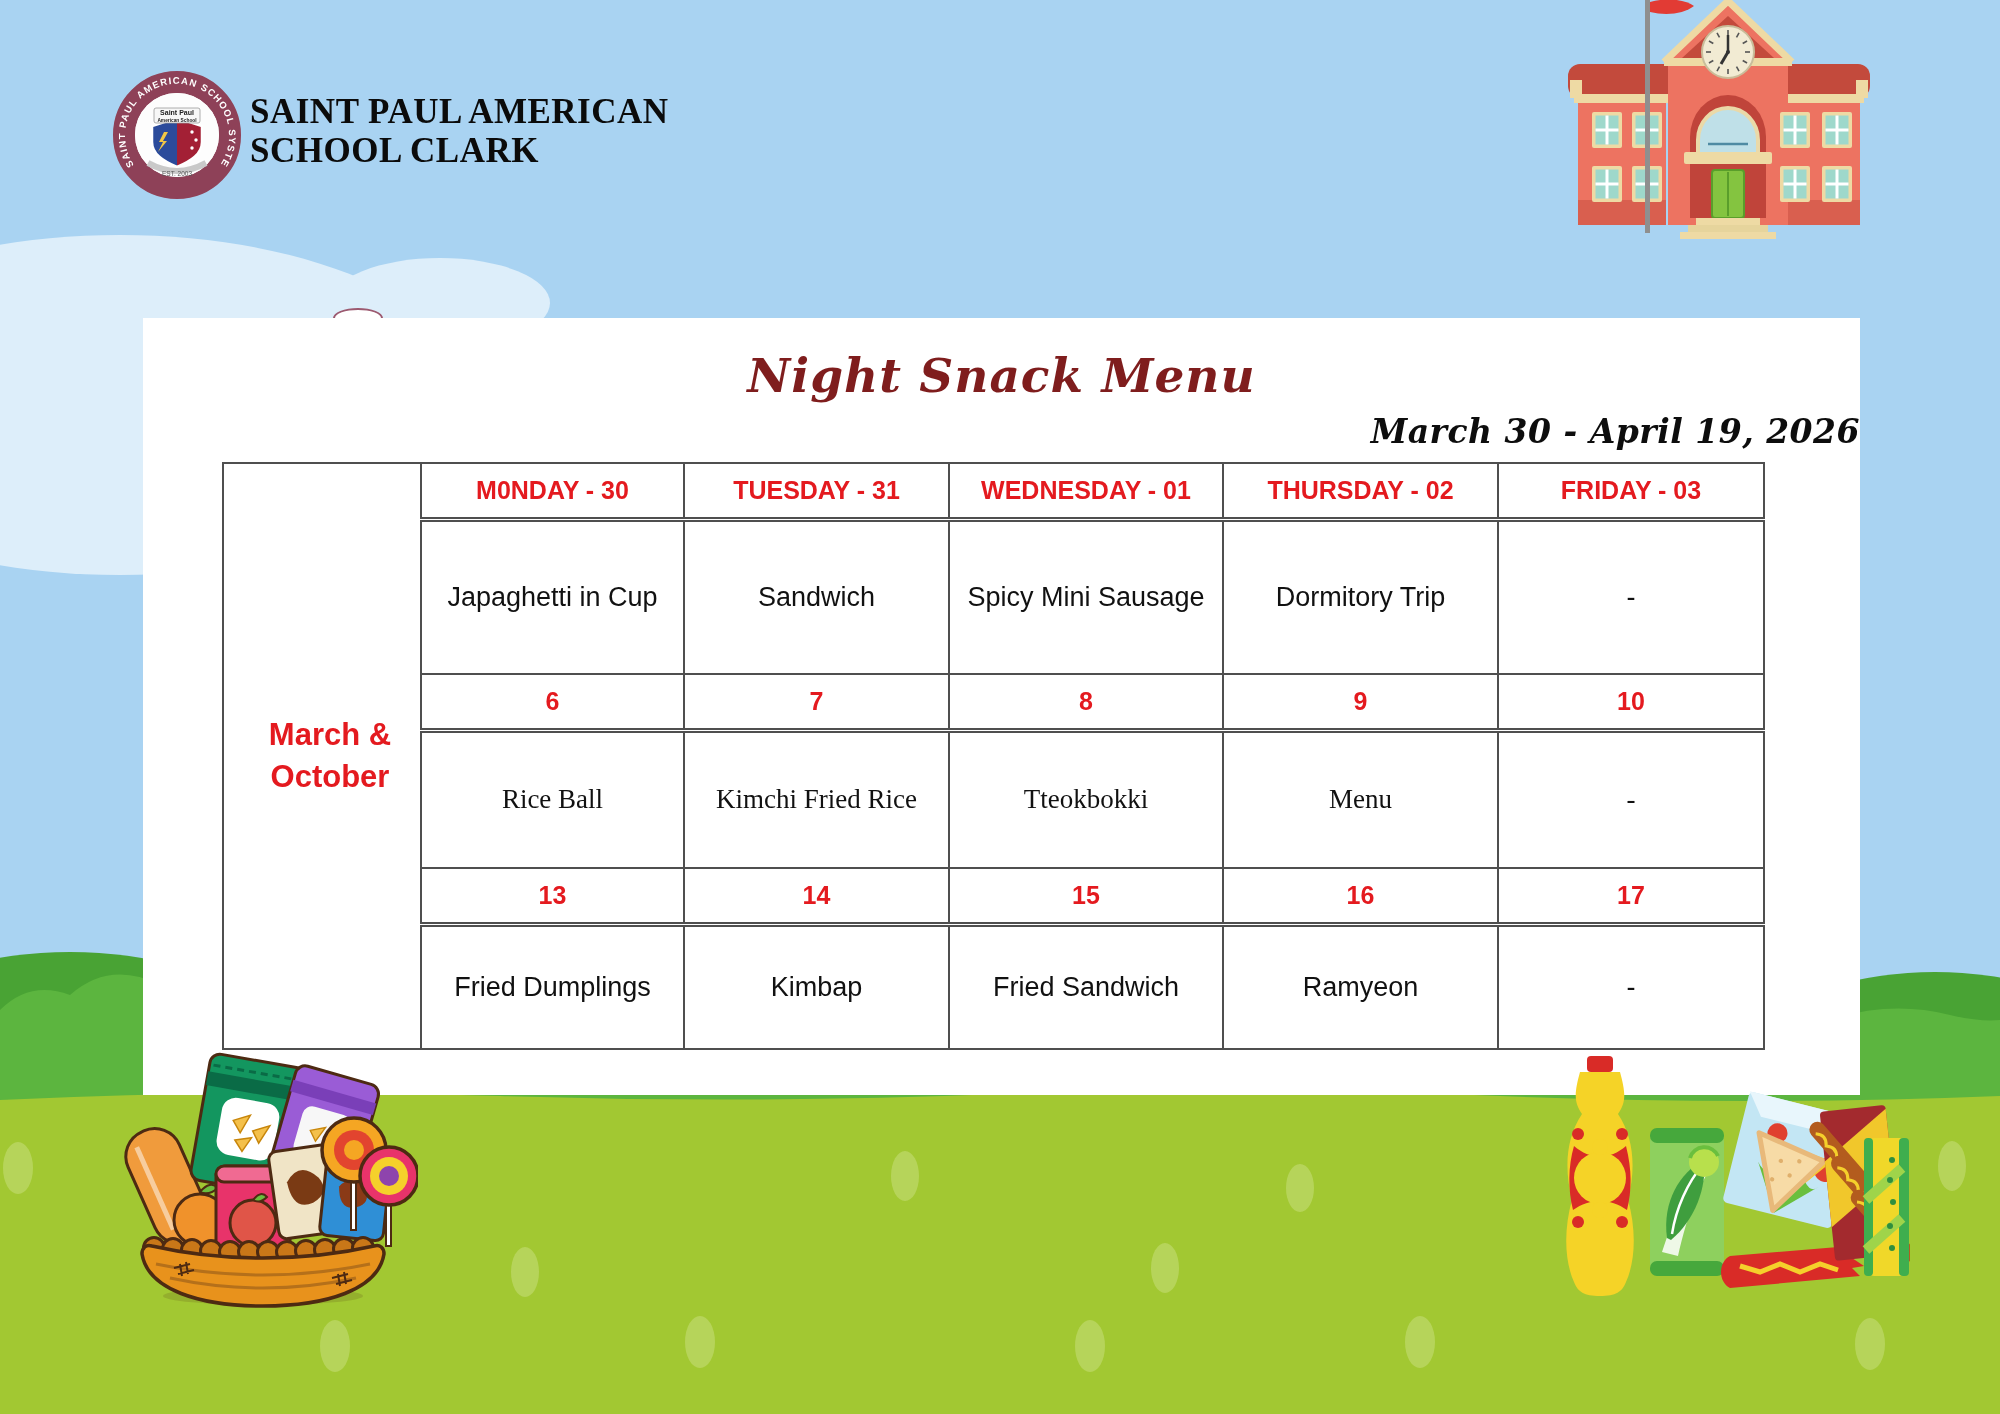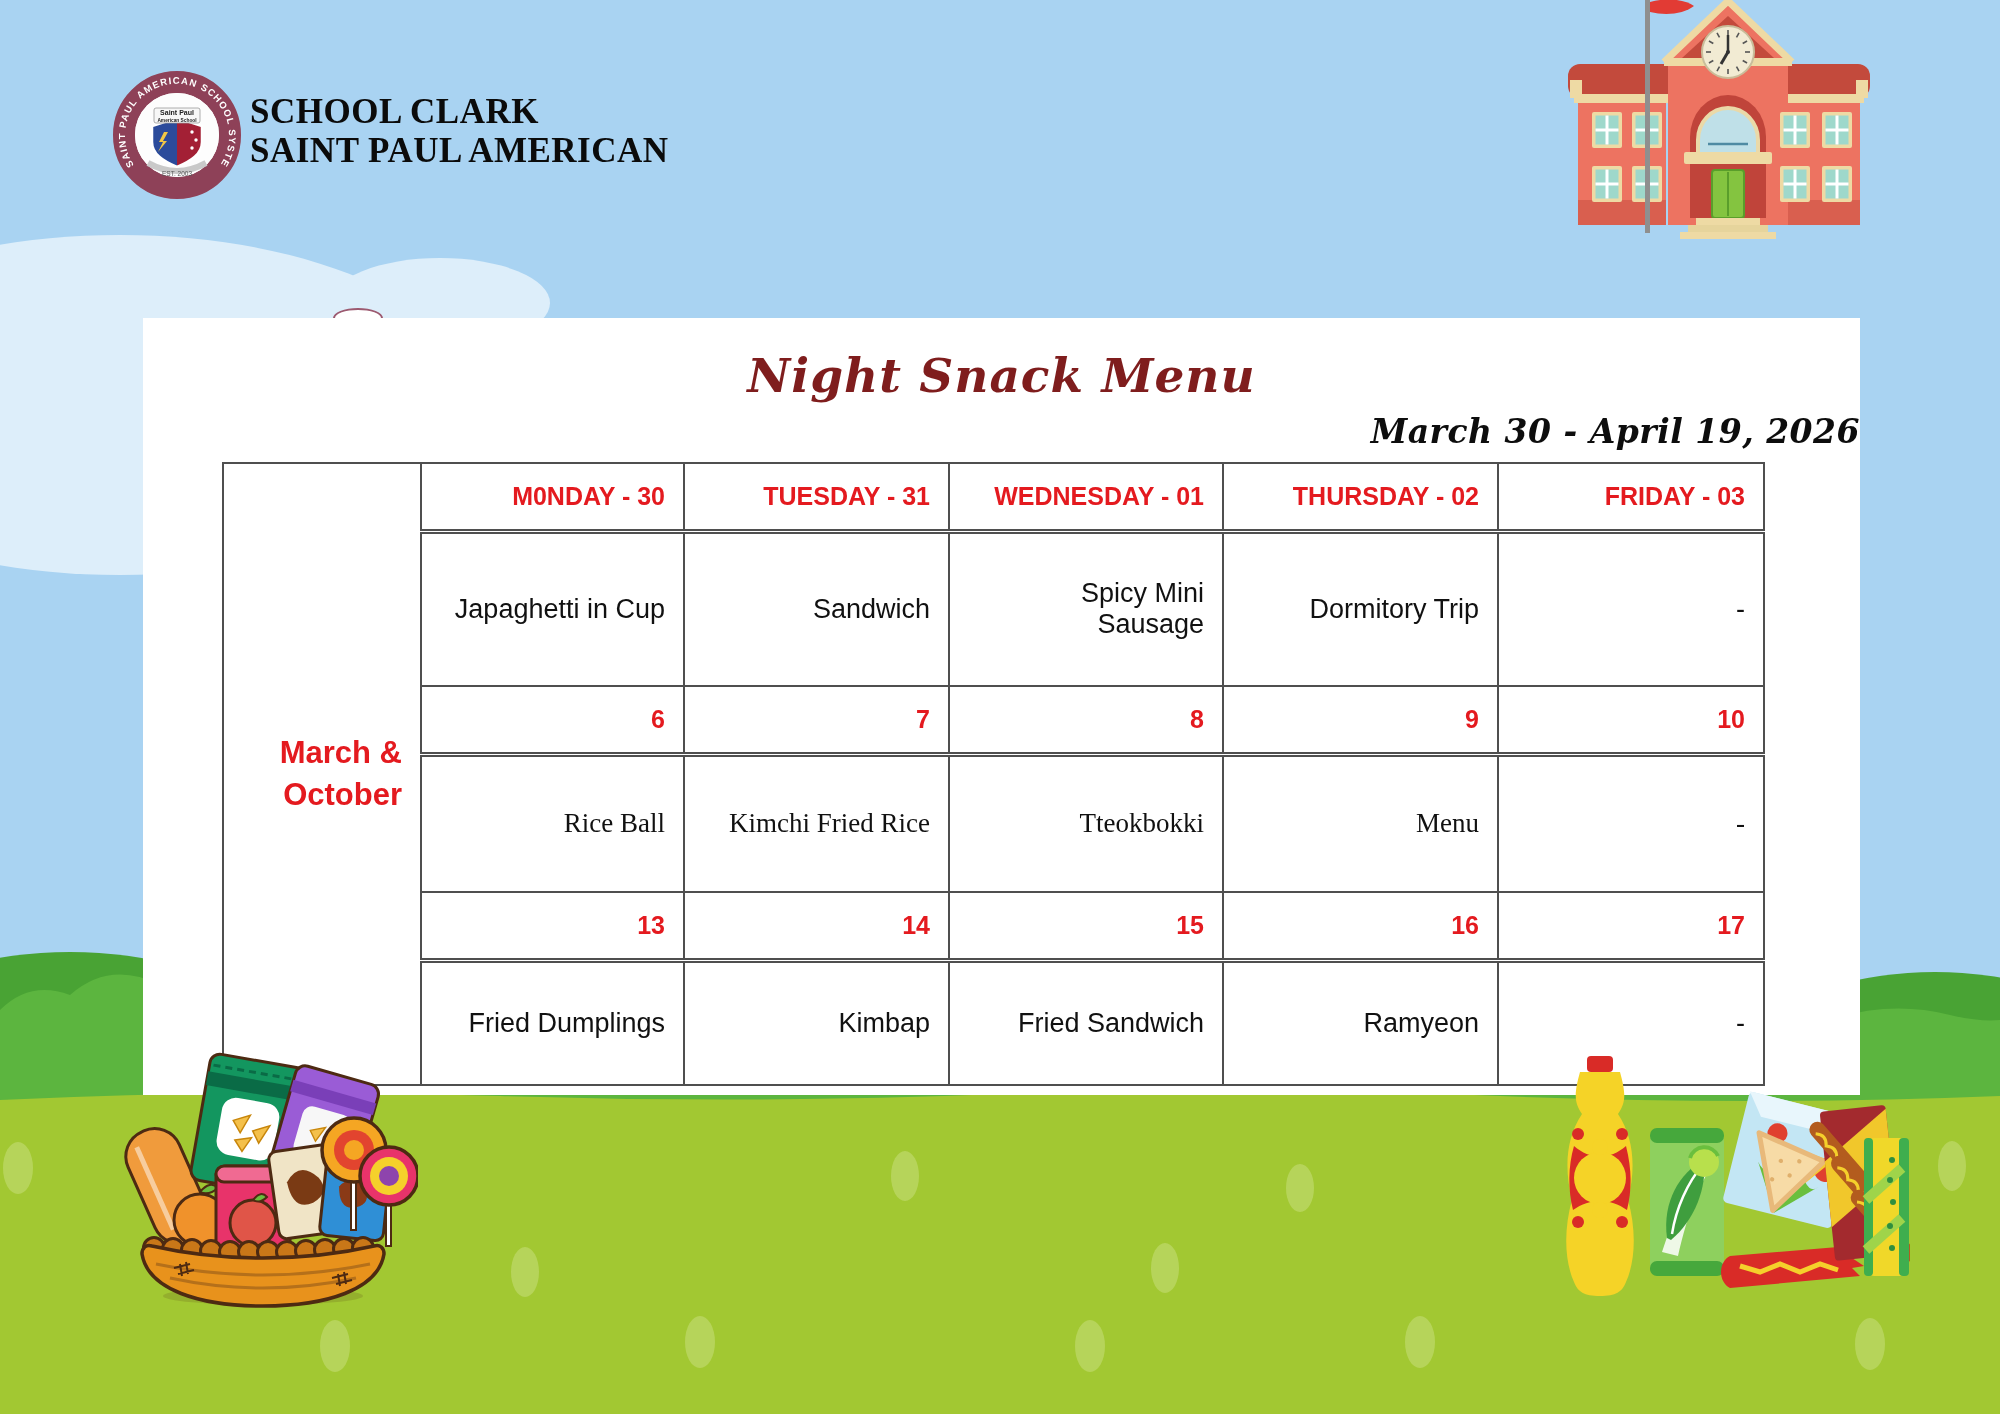--- a/index.html
+++ b/index.html
@@ -16,22 +16,22 @@
 
   
   .card{position:absolute;left:143px;top:318px;width:1717px;height:777px;background:#ffffff;}
   .menu-title{position:absolute;left:0;top:30px;width:100%;text-align:center;color:#7f1d1d;
     font-family:"DejaVu Serif",serif;font-style:italic;font-weight:bold;font-size:47px;letter-spacing:1px;}
   .menu-subtitle{position:absolute;left:0;top:94px;width:100%;text-align:right;color:#0d0d0d;
     font-family:"DejaVu Serif",serif;font-style:italic;font-weight:bold;font-size:33px;letter-spacing:.5px;}
 
   
   table.menu{position:absolute;left:79px;top:144px;border-collapse:collapse;table-layout:fixed;width:1541px;}
-  table.menu td,table.menu th{border:2px solid #4f4f4f;text-align:right;vertical-align:middle;
-    padding:18px;background:#fff;}
+  table.menu td,table.menu th{border:2px solid #4f4f4f;text-align:center;vertical-align:middle;
+    padding:12px;background:#fff;}
   .day-head{color:#e41a1f;font-weight:bold;font-size:25px;border-bottom:5px double #4f4f4f !important;}
   .date-cell{color:#e41a1f;font-weight:bold;font-size:25px;border-bottom:5px double #4f4f4f !important;}
   .food-cell{color:#111;font-size:27px;font-weight:normal;}
   .month-label{color:#e41a1f;font-weight:bold;font-size:31px;line-height:1.35;margin-left:16px;}
 
   .r-dayhead{height:43px;} .r-food1{height:154px;} .r-date{height:45px;}
   .r-food2{height:138px;font-family:Liberation Serif, serif;} .r-food3{height:124px;margin-top:44px;}
 </style>
 </head>
 <body>
@@ -89,22 +89,22 @@
       <circle cx="80" cy="78" r="1.7" fill="#fff"></circle>
       <path d="M36,93 Q65,109 94,93" stroke="#c9c9c9" stroke-width="6" fill="none"></path>
       <rect x="42" y="38" width="46" height="15" rx="2" fill="#f7f7f7" stroke="#999" stroke-width="0.8"></rect>
       <text x="65" y="45" text-anchor="middle" font-size="7" font-weight="bold" fill="#222">Saint Paul</text>
       <text x="65" y="51.5" text-anchor="middle" font-size="4.8" font-weight="bold" fill="#222">American School</text>
     </g>
     <text x="65" y="105.5" text-anchor="middle" font-size="6.5" fill="#555">EST. 2003</text>
   </svg>
 
   <div class="school-name">
+    <span style="display:block">SAINT PAUL AMERICAN</span>
     <span style="display:block">SCHOOL CLARK</span>
-    <span style="display:block">SAINT PAUL AMERICAN</span>
   </div>
 
   <svg class="abs" style="left:1558px;top:0;" width="322" height="240" viewBox="0 0 322 240">
     <defs>
       <g id="win">
         <rect width="30" height="36" rx="2" fill="#eedaa4"></rect>
         <rect x="3.5" y="3.5" width="23" height="29" fill="#9ed8cb"></rect>
         <line x1="15" y1="3.5" x2="15" y2="32.5" stroke="#ffffff" stroke-width="3"></line>
         <line x1="3.5" y1="18" x2="26.5" y2="18" stroke="#ffffff" stroke-width="3"></line>
       </g>

